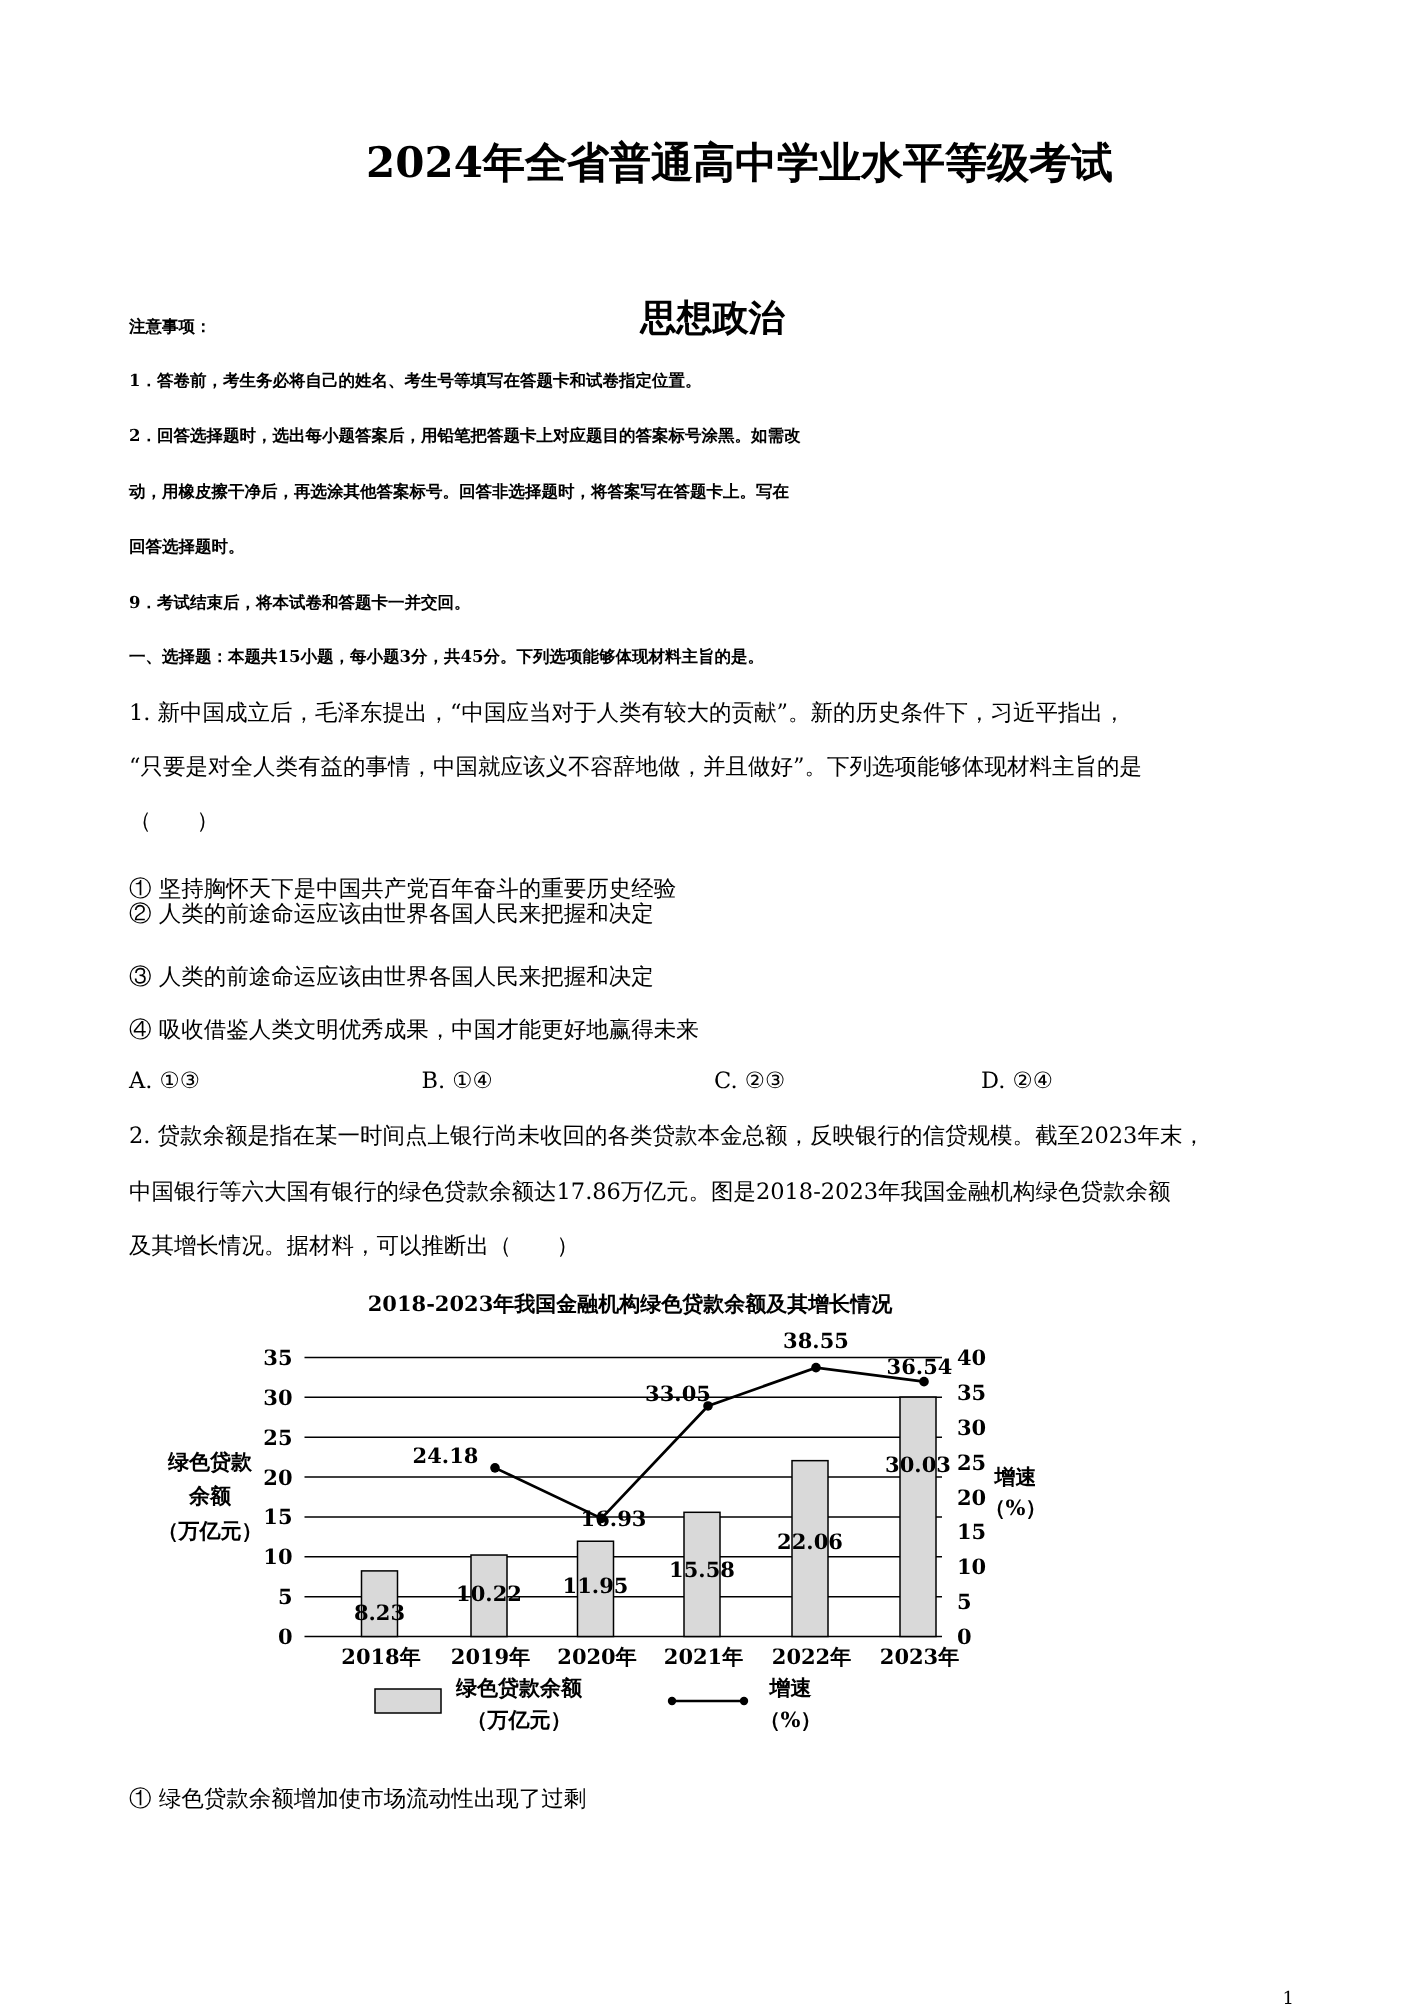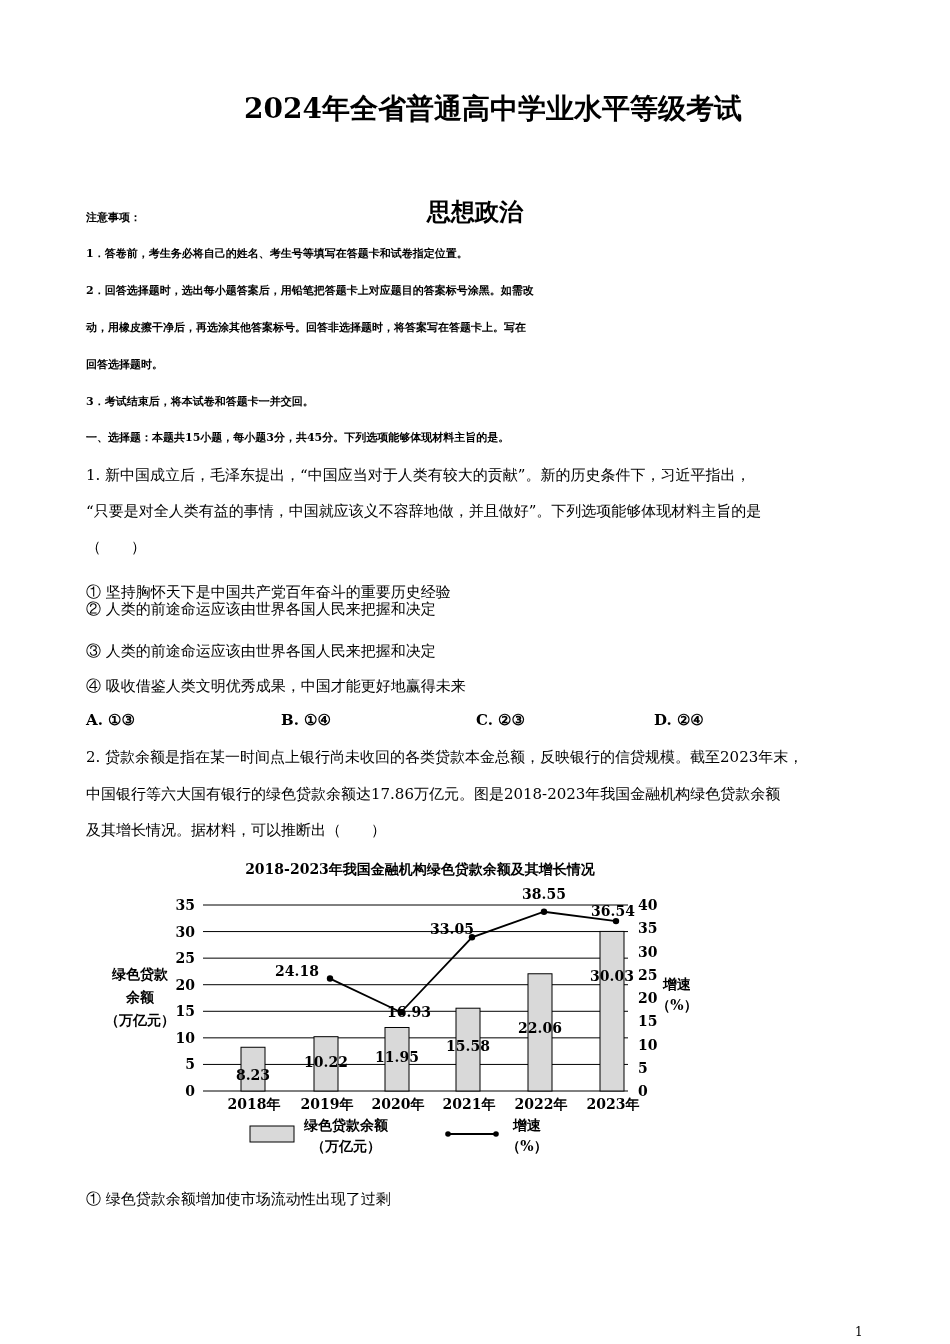--- a/index.html
+++ b/index.html
@@ -5,37 +5,37 @@
   html, body { margin: 0; padding: 0; background: #ffffff; }
   body { width: 950px; height: 1344px; position: relative; overflow: hidden;
          font-family: "DejaVu Serif", "Liberation Serif", serif; color: #000; }
   .title { position: absolute; left: 0; width: 950px; text-align: center; font-weight: bold; }
   #t1 { top: 90px; font-size: 28px; padding-left: 18px; }
   #t2 { top: 156px; font-size: 24px; margin-top: 40px; }
   .line { position: absolute; left: 86px; white-space: nowrap; }
   .bold { font-weight: bold; font-size: 11px; }
   .norm { font-size: 15px; }
   .opts { position: absolute; left: 86px; top: 711px; width: 800px; font-size: 15px; }
-  .opts span { position: absolute; top: 0; white-space: nowrap; font-weight: bold; }
+  .opts span { position: absolute; top: 0; white-space: nowrap; }
   #chart { position: absolute; left: 90px; top: 855px; }
   #pagenum { position: absolute; left: 855px; top: 1325px; font-size: 12px; }
   svg text { font-family: "DejaVu Serif", "Liberation Serif", serif; }
 </style>
 </head>
 <body>
 
 <div id="t1" class="title">2024年全省普通高中学业水平等级考试</div>
 <div id="t2" class="title">思想政治</div>
 
 <div class="line bold" style="top:210px">注意事项：</div>
 <div class="line bold" style="top:246px">1．答卷前，考生务必将自己的姓名、考生号等填写在答题卡和试卷指定位置。</div>
 <div class="line bold" style="top:283px">2．回答选择题时，选出每小题答案后，用铅笔把答题卡上对应题目的答案标号涂黑。如需改</div>
 <div class="line bold" style="top:320px">动，用橡皮擦干净后，再选涂其他答案标号。回答非选择题时，将答案写在答题卡上。写在</div>
 <div class="line bold" style="top:357px">回答选择题时。</div>
-<div class="line bold" style="top:394px">3．考试结束后，将本试卷和答题卡一并交回。</div>
+<div class="line bold" style="top:394px">9．考试结束后，将本试卷和答题卡一并交回。</div>
 <div class="line bold" style="top:430px">一、选择题：本题共15小题，每小题3分，共45分。下列选项能够体现材料主旨的是。</div>
 
 <div class="line norm" style="top:466px">1. 新中国成立后，毛泽东提出，“中国应当对于人类有较大的贡献”。新的历史条件下，习近平指出，</div>
 <div class="line norm" style="top:502px">“只要是对全人类有益的事情，中国就应该义不容辞地做，并且做好”。下列选项能够体现材料主旨的是</div>
 <div class="line norm" style="top:538px">（　　）</div>
 <div class="line norm" style="top:583px">① 坚持胸怀天下是中国共产党百年奋斗的重要历史经验</div>
 <div class="line norm" style="top:600px">② 人类的前途命运应该由世界各国人民来把握和决定</div>
 <div class="line norm" style="top:642px">③ 人类的前途命运应该由世界各国人民来把握和决定</div>
 <div class="line norm" style="top:677px">④ 吸收借鉴人类文明优秀成果，中国才能更好地赢得未来</div>
 

